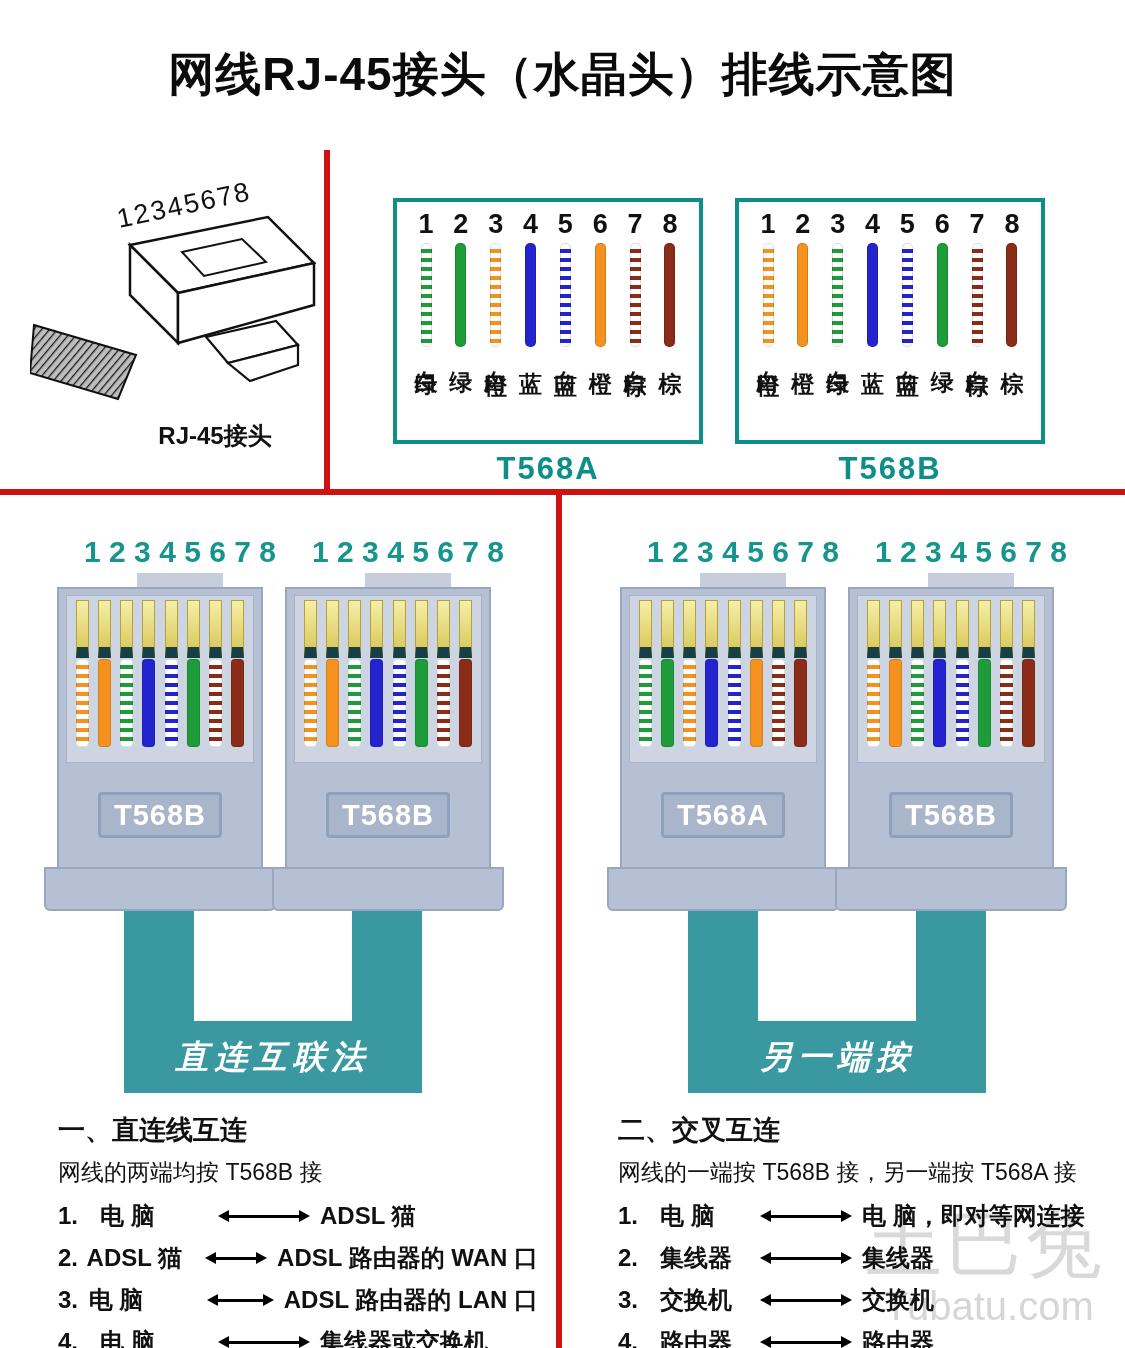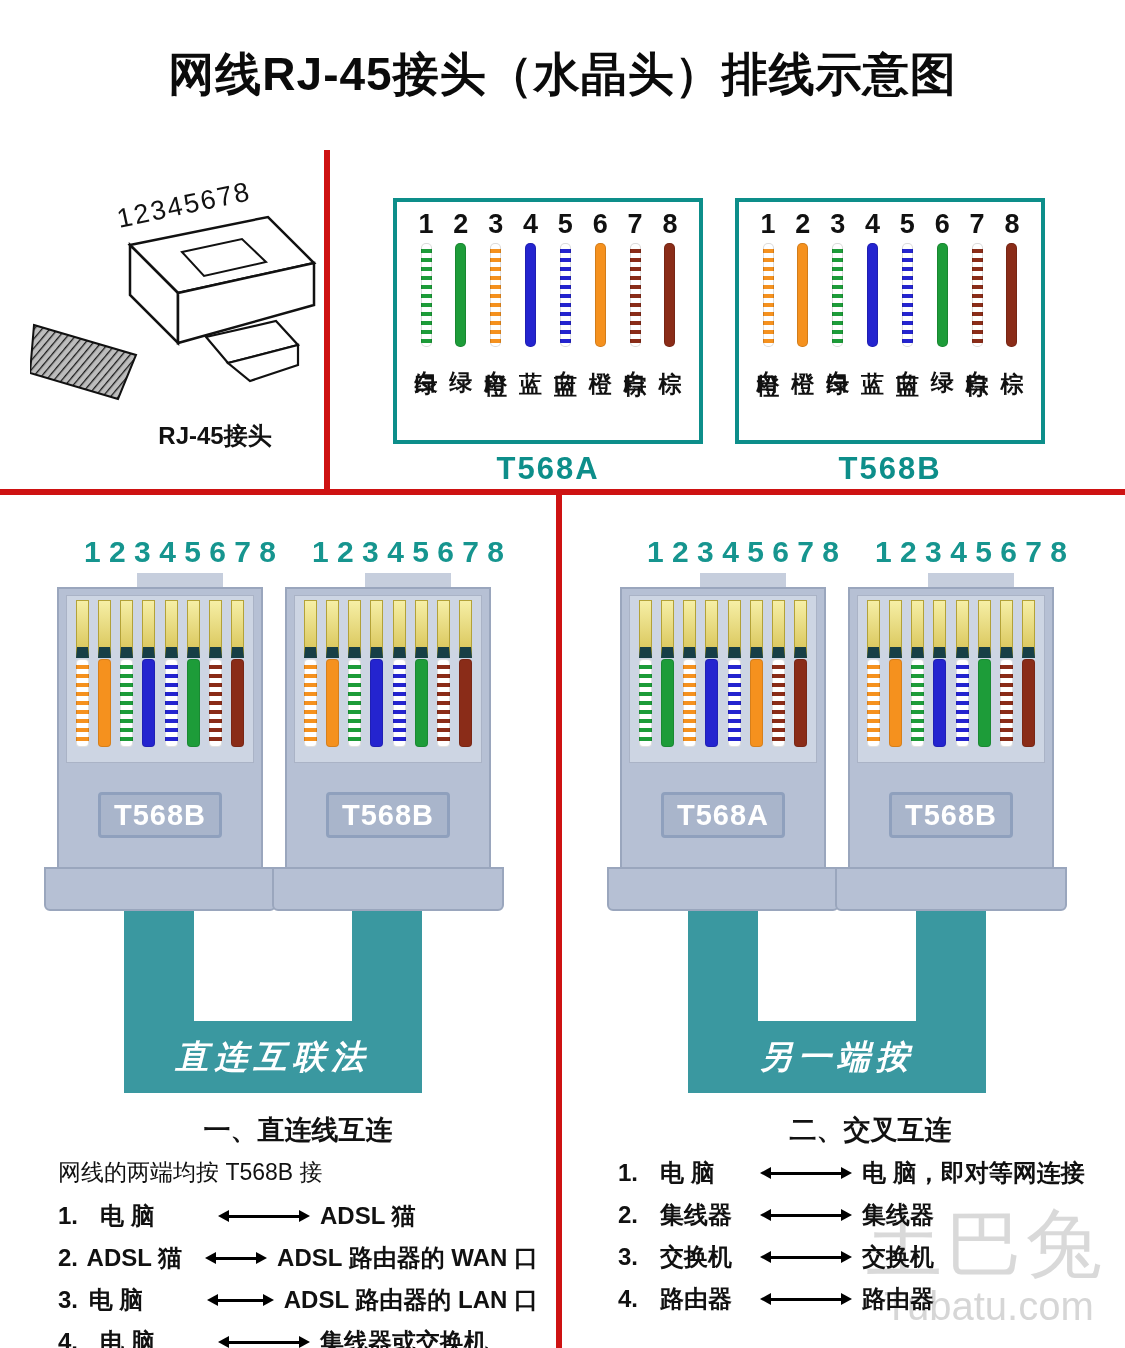--- a/index.html
+++ b/index.html
@@ -96,21 +96,21 @@
   .cable-label { position:absolute; top:1021px; height:72px; width:298px; z-index:2;
     color:#fff; font-size:33px; font-weight:800; letter-spacing:6px;
     display:flex; align-items:center; justify-content:center;font-style:italic; }
   #sl-label { left:124px; }
   #xr-label { left:688px; }
 
   
   .textblock { position:absolute; top:1112px; z-index:2; }
   #tb-left  { left:58px;  width:480px; }
   #tb-right { left:618px; width:505px; }
-  .tb-h   { font-size:27px; font-weight:800; margin-bottom:9px;text-align:center; }
+  .tb-h   { font-size:27px; font-weight:800; margin-bottom:9px; }
   .tb-sub { font-size:23px; font-weight:400; margin-bottom:12px; white-space:nowrap; }
   .tb-item { display:flex; align-items:center; font-size:24px; font-weight:700;
     margin-bottom:10px; white-space:nowrap; }
   .tb-num { width:42px; }
   .tb-ldev { min-width:118px; }
   #tb-right .tb-ldev { min-width:100px; }
   .arrow { display:inline-flex; align-items:center; width:92px; margin-right:10px; }
   .arrow .shaft { flex:1; height:3px; background:#000; }
   .arrow .tl { width:0; height:0; border-top:6px solid transparent; border-bottom:6px solid transparent;
     border-right:11px solid #000; }
@@ -470,20 +470,21 @@
           <span class="tl"></span>
           <span class="shaft"></span>
           <span class="tr"></span>
         </span>
       <span class="tb-rdev">集线器或交换机</span>
     </div>
   </div>
 
   <div class="textblock" id="tb-right">
     <div class="tb-h">二、交叉互连</div>
+    <div class="tb-sub">网线的一端按 T568B 接，另一端按 T568A 接</div>
     <div class="tb-item">
       <span class="tb-num">1.</span>
       <span class="tb-ldev">电  脑</span>
       <span class="arrow">
           <span class="tl"></span>
           <span class="shaft"></span>
           <span class="tr"></span>
         </span>
       <span class="tb-rdev">电  脑，即对等网连接</span>
     </div>

